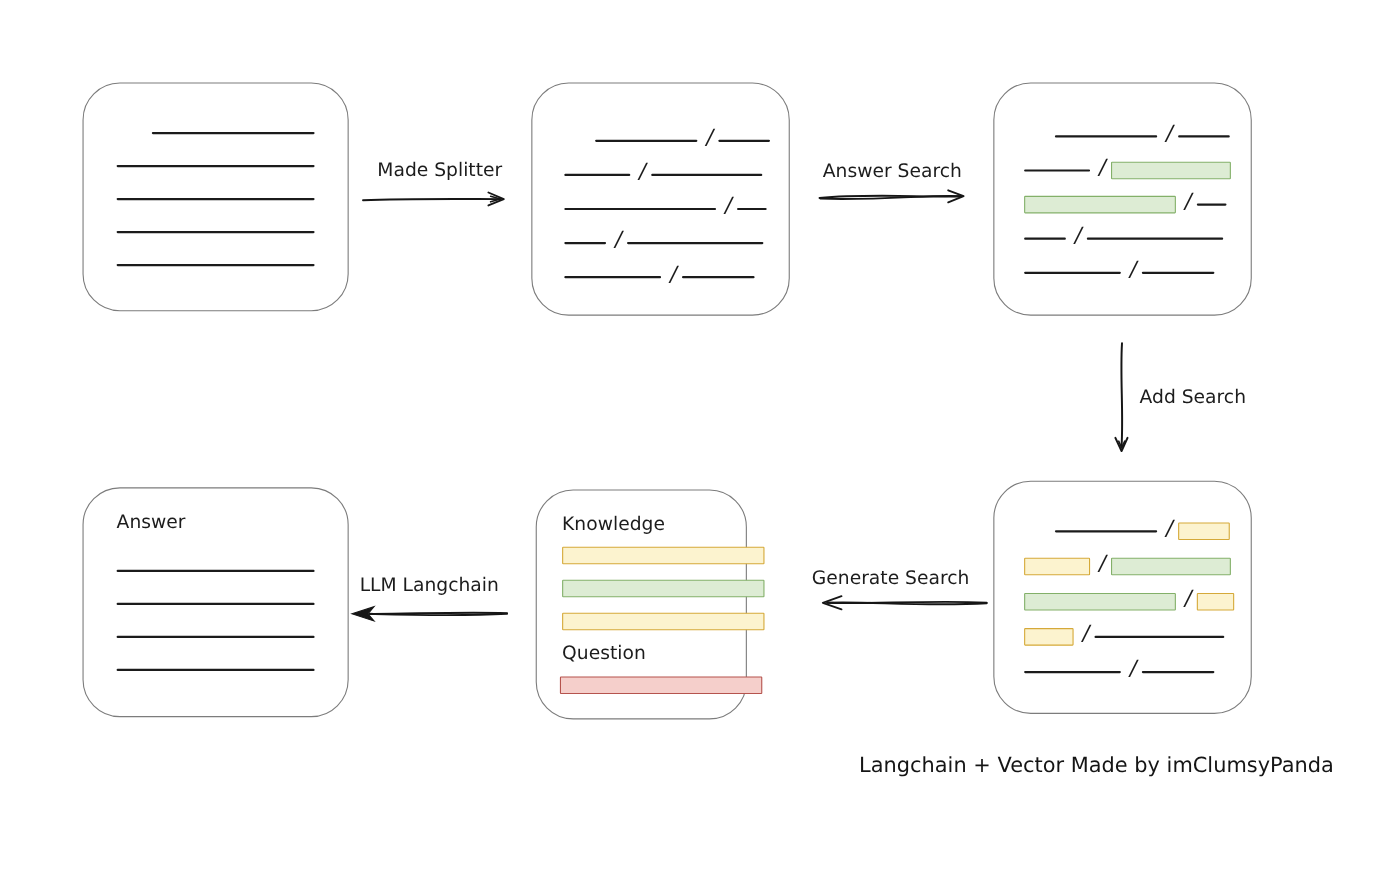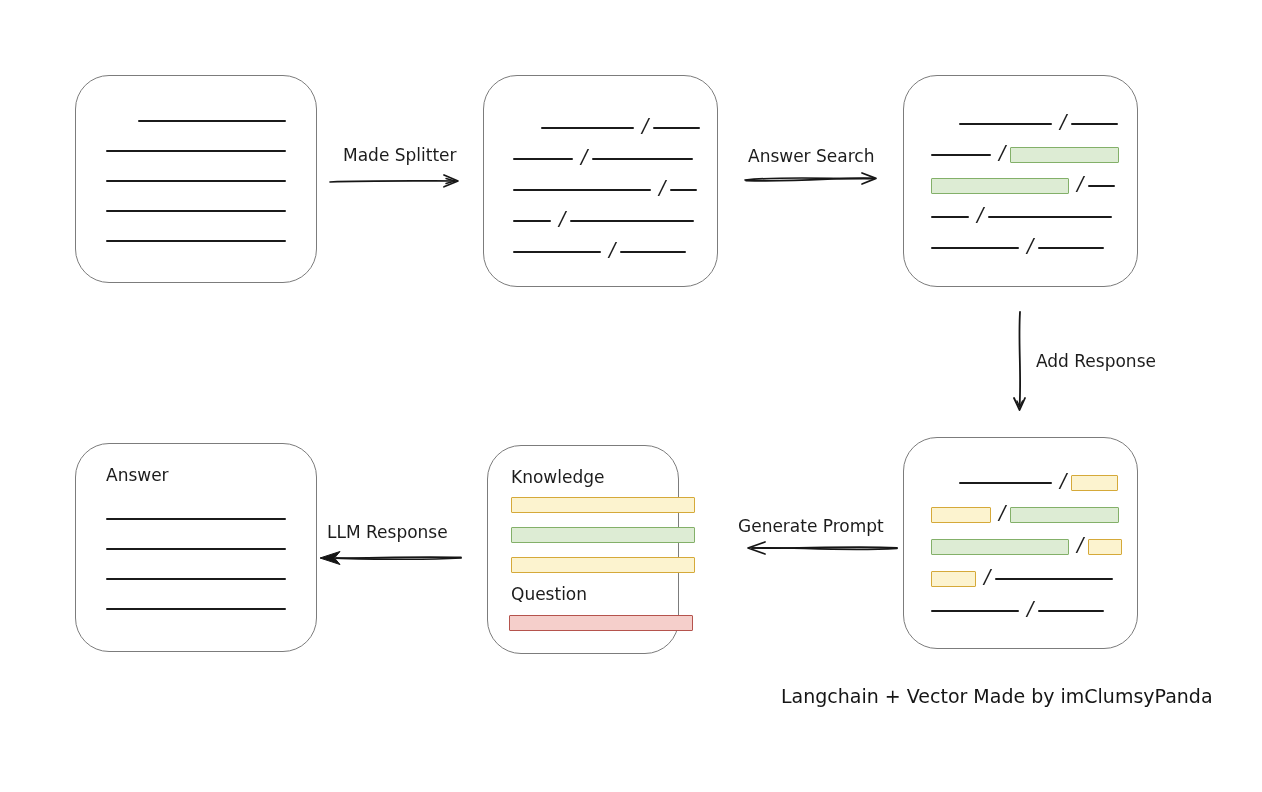--- a/index.html
+++ b/index.html
@@ -185,34 +185,34 @@
   <path d="M118 8.5 L127 11 L118 13.5" stroke-width="1.4"></path>
 </svg>
 
 <div class="arrow-label" style="left:748px;top:146px;">Answer Search</div>
 <svg class="arrow-svg" style="left:743px;top:167px;" width="142" height="22" viewBox="0 0 142 22">
   <path d="M2 13 C 48 8.6, 98 12.6, 131 11.4" stroke-width="1.7"></path>
   <path d="M3 13.6 C 58 15.4, 106 9.6, 131 11.4" stroke-width="1.7"></path>
   <polyline points="119,6 133,11.4 119,17" stroke-width="1.7"></polyline>
 </svg>
 
-<div class="arrow-label" style="left:1036px;top:351px;">Add Response</div>
+<div class="arrow-label" style="left:1036px;top:351px;">Add Search</div>
 <svg class="arrow-svg" style="left:1008px;top:310px;" width="24" height="108" viewBox="0 0 24 108">
   <path d="M12 2 C 10.2 32, 13.4 64, 11.6 96" stroke-width="1.8"></path>
   <polyline points="6,88 11.6,100 17,88" stroke-width="1.8"></polyline>
   <path d="M9 91 L11.6 97 L14.5 91" stroke-width="1.4"></path>
 </svg>
 
-<div class="arrow-label" style="left:738px;top:516px;">Generate Prompt</div>
+<div class="arrow-label" style="left:738px;top:516px;">Generate Search</div>
 <svg class="arrow-svg" style="left:735px;top:537px;" width="165" height="22" viewBox="0 0 165 22">
   <path d="M162 10.8 C 112 8.8, 58 12, 17 11" stroke-width="1.7"></path>
   <path d="M162 11.4 C 104 14.6, 52 9.4, 17 11" stroke-width="1.7"></path>
   <polyline points="30,5 13,11 30,17" stroke-width="1.7"></polyline>
 </svg>
 
-<div class="arrow-label" style="left:327px;top:522px;">LLM Response</div>
+<div class="arrow-label" style="left:327px;top:522px;">LLM Langchain</div>
 <svg class="arrow-svg" style="left:316px;top:547px;" width="148" height="22" viewBox="0 0 148 22">
   <path d="M145 10.4 C 98 9.2, 56 11.2, 20 11" stroke-width="1.7"></path>
   <path d="M145 11 C 102 13.4, 60 12.2, 20 11.2" stroke-width="1.7"></path>
   <polygon points="4,11 24,4.5 18.5,11 24,17.5" fill="#161616" stroke="#161616" stroke-width="1"></polygon>
 </svg>
 
 <div class="footer-text" style="left:781px;top:685px;">Langchain + Vector Made by imClumsyPanda</div>
 
 </body></html>

